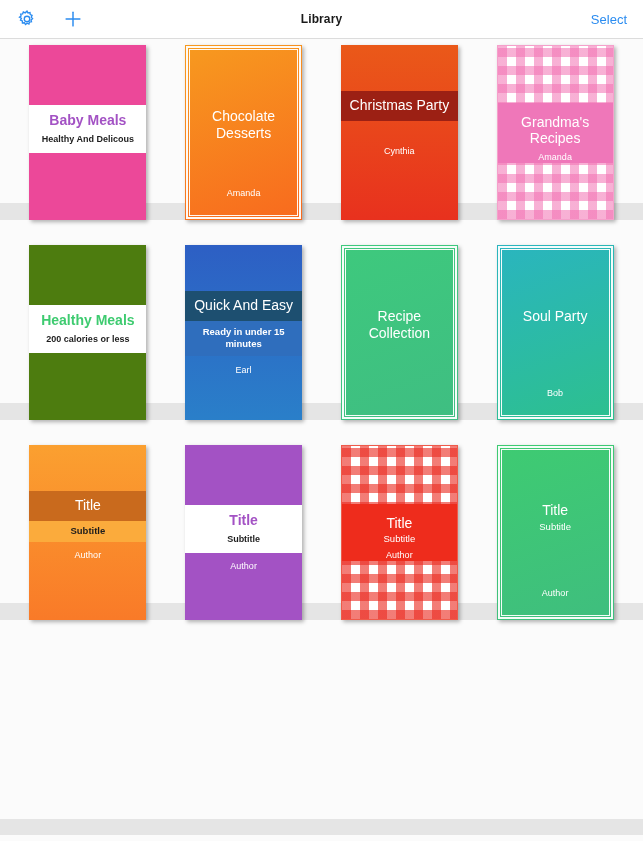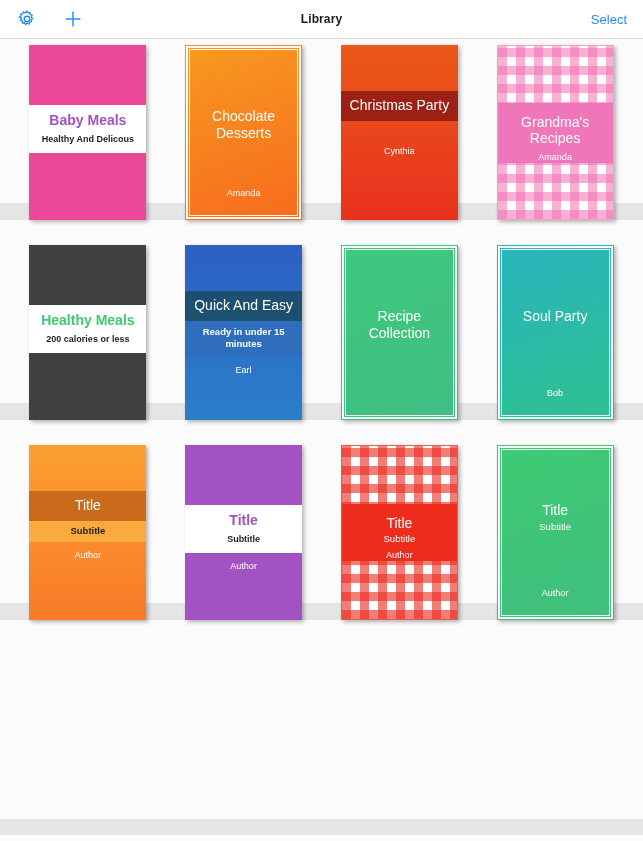--- a/index.html
+++ b/index.html
@@ -257,21 +257,21 @@
               <div class="bk-author" style="color:#ffffff;margin-top:4px;">Amanda</div>
             </div>
           </div>
         </div>
       </div>
     </div>
     <div class="shelf">
       <div class="shelf-board"></div>
       <div class="shelf-row">
         <div class="shelf-slot">
-          <div class="book style-band" style="background:#404040;">
+          <div class="book style-band" style="background:#4d7c0f;">
             <div class="band">
               <div class="bk-title" style="color:#3ecb70;">Healthy Meals</div>
               <div class="bk-sub" style="color:#1d1d1d;">200 calories or less</div>
             </div>
           </div>
         </div>
         <div class="shelf-slot">
           <div class="book style-darkband" style="background:linear-gradient(180deg,#2d5fc4,#2a7fc9);">
             <div style="height:46px;"></div>
             <div class="dband" style="background:#1d4f70;">

